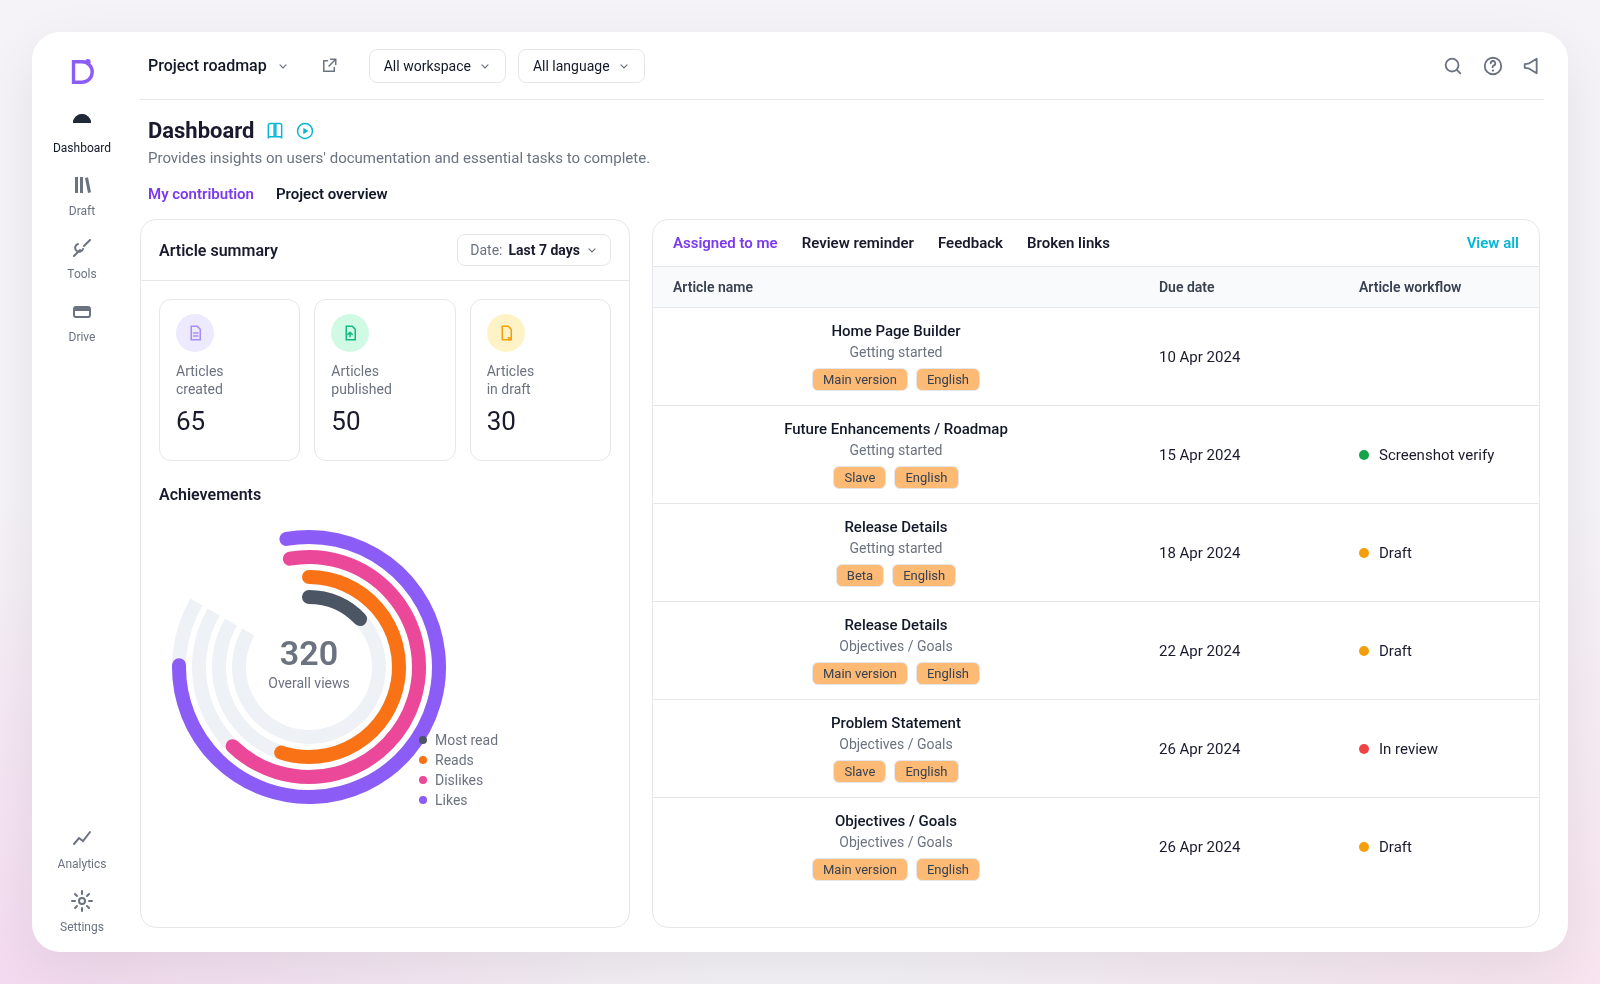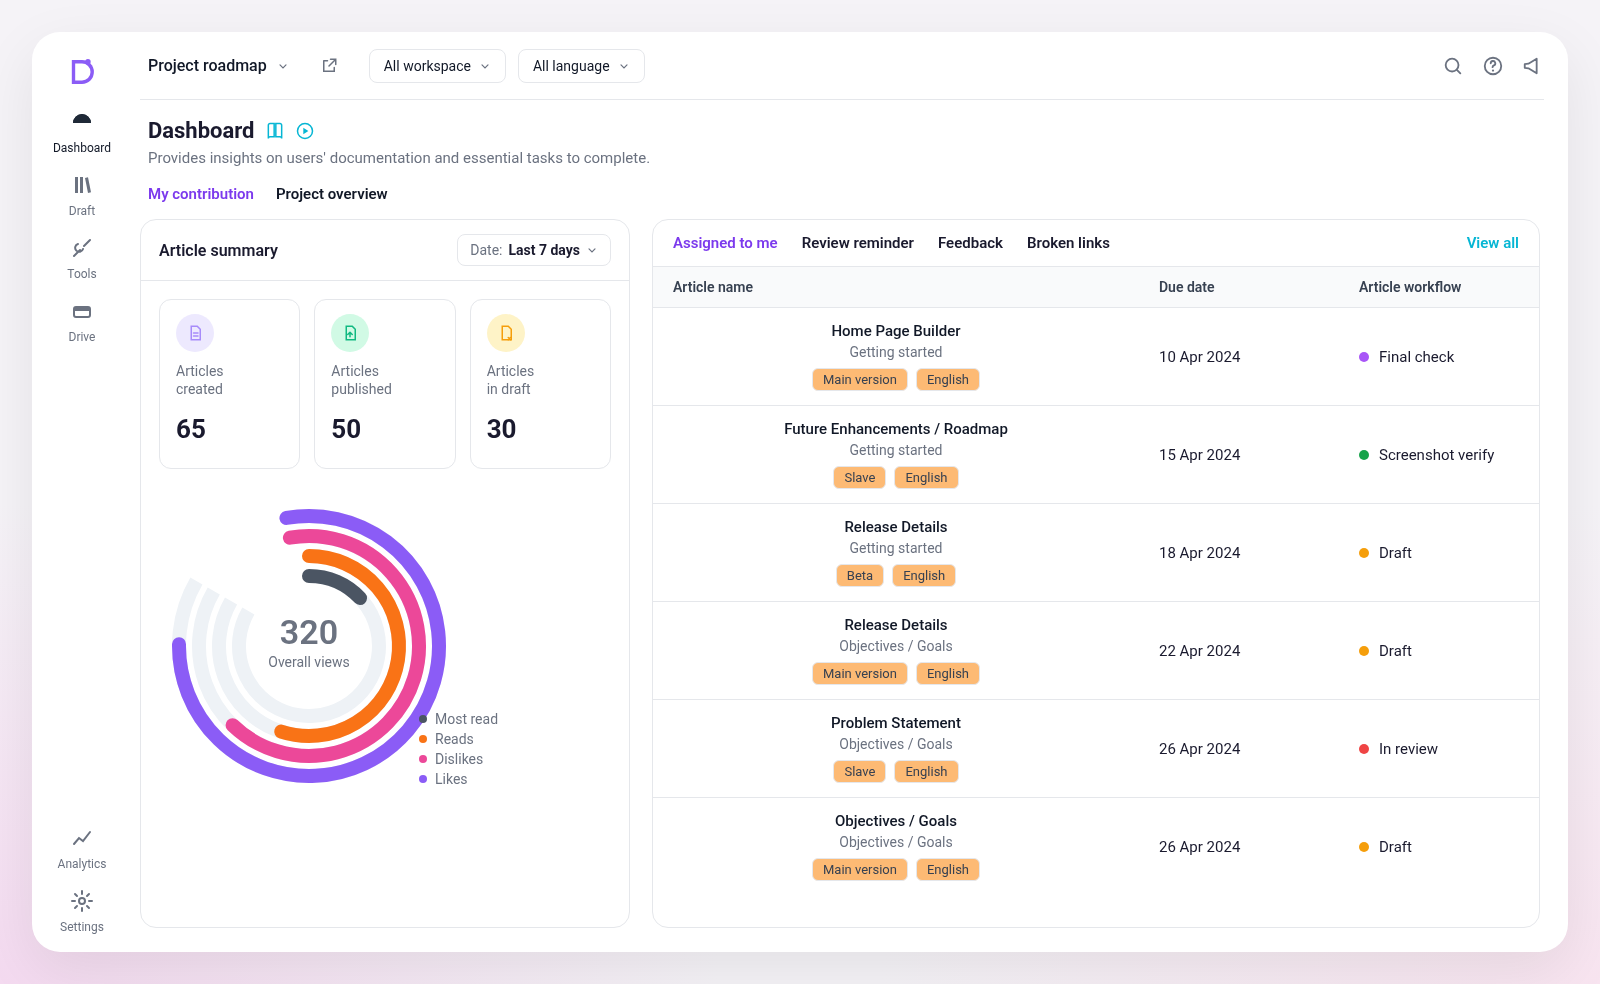--- a/index.html
+++ b/index.html
@@ -78,21 +78,21 @@
   
   .panel{background:var(--card);border:1px solid var(--line);border-radius:16px;overflow:hidden;}
   .panel .ph{display:flex;align-items:center;justify-content:space-between;padding:14px 18px;border-bottom:1px solid var(--line);}
   .panel .ph h3{margin:0;font-size:16px;font-weight:600;}
   .datepill{height:32px;border:1px solid var(--line);border-radius:8px;padding:0 12px;display:flex;align-items:center;gap:6px;font-size:14px;cursor:pointer;}
   .datepill .lbl{color:var(--muted);}
   .statrow{display:grid;grid-template-columns:repeat(3,1fr);gap:14px;padding:18px;}
   .stat{border:1px solid var(--line);border-radius:12px;padding:14px 16px 24px;}
   .stat .ic{width:38px;height:38px;border-radius:50%;display:flex;align-items:center;justify-content:center;margin-bottom:10px;}
   .stat .lbl{font-size:14px;color:var(--muted);line-height:1.3;}
-  .stat .num{font-size:26px;font-weight:700;margin-top:16px;}
+  .stat .num{font-size:26px;font-weight:400;margin-top:8px;}
   .achv{padding:4px 18px 20px;}
   .achv h4{margin:2px 0 8px;font-size:16px;font-weight:600;}
   .donut-wrap{position:relative;display:flex;align-items:flex-start;gap:8px;text-align:center;}
   .donut{width:300px;height:300px;}
   .arc{fill:none;stroke-linecap:round;}
   .arc-bg{fill:none;stroke:#eef2f6;}
   .donut-center{position:absolute;left:0;top:0;width:300px;height:300px;display:flex;flex-direction:column;align-items:center;justify-content:center;}
   .donut-center .big{font-size:34px;font-weight:600;color:#6b7280;}
   .donut-center .sml{font-size:14px;color:#6b7280;margin-top:2px;}
   .legend{position:absolute;left:260px;top:220px;font-size:14px;color:#6b7280;display:flex;flex-direction:column;gap:4px;}
@@ -289,20 +289,21 @@
                 <svg width="18" height="18" viewBox="0 0 24 24">
                   <path d="M7 3h8l4 4v14H7z" fill="none" stroke="#f59e0b" stroke-width="2"></path>
                   <path d="M15 18l3 3M15 21l3-3" stroke="#f59e0b" stroke-width="2" stroke-linecap="round"></path>
                 </svg>
               </div>
   <div class="lbl">Articles<br>in draft</div>
   <div class="num">30</div>
             </div>
           </div>
         <div class="achv">
+          <h4>Achievements</h4>
           <div class="donut-wrap">
             <svg class="donut" viewBox="0 0 300 300">
               <g id="donut-arcs">
                   <path d="M 150 25 A 130 130 0 1 1 37.41669750802298 89.99999999999999" class="arc-bg" stroke-width="14"></path>
                   <path d="M 150 45 A 110 110 0 1 1 54.737205583711756 99.99999999999999" class="arc-bg" stroke-width="14"></path>
                   <path d="M 150 65 A 90 90 0 1 1 72.05771365940052 110" class="arc-bg" stroke-width="14"></path>
                   <path d="M 150 85 A 70 70 0 1 1 89.3782217350893 120" class="arc-bg" stroke-width="14"></path>
                   <path d="M 150 85 A 70 70 0 0 1 201.0278039194988 107.0817025849918" class="arc" stroke="#4b5563" stroke-width="14"></path>
                   <path d="M 150 65 A 90 90 0 1 1 122.1884705062547 240.59508646656383" class="arc" stroke="#f97316" stroke-width="14"></path>
                   <path d="M 130.89870045663767 46.671147168657114 A 110 110 0 1 1 73.58757924951033 234.12737803725167" class="arc" stroke="#ec4899" stroke-width="14"></path>
@@ -352,24 +353,20 @@
             <div class="trow">
     <div class="aname">
       <span class="t1">Home Page Builder</span>
       <span class="t2">Getting started</span>
       <div class="chips">
                   <span class="chip">Main version</span>
                   <span class="chip">English</span>
                 </div>
     </div>
     <div>10 Apr 2024</div>
-    <div class="wf">
-      <span class="dot" style="background:#a855f7"></span>
-      <span>Final check</span>
-    </div>
             </div>
             <div class="trow">
     <div class="aname">
       <span class="t1">Future Enhancements / Roadmap</span>
       <span class="t2">Getting started</span>
       <div class="chips">
                   <span class="chip">Slave</span>
                   <span class="chip">English</span>
                 </div>
     </div>

